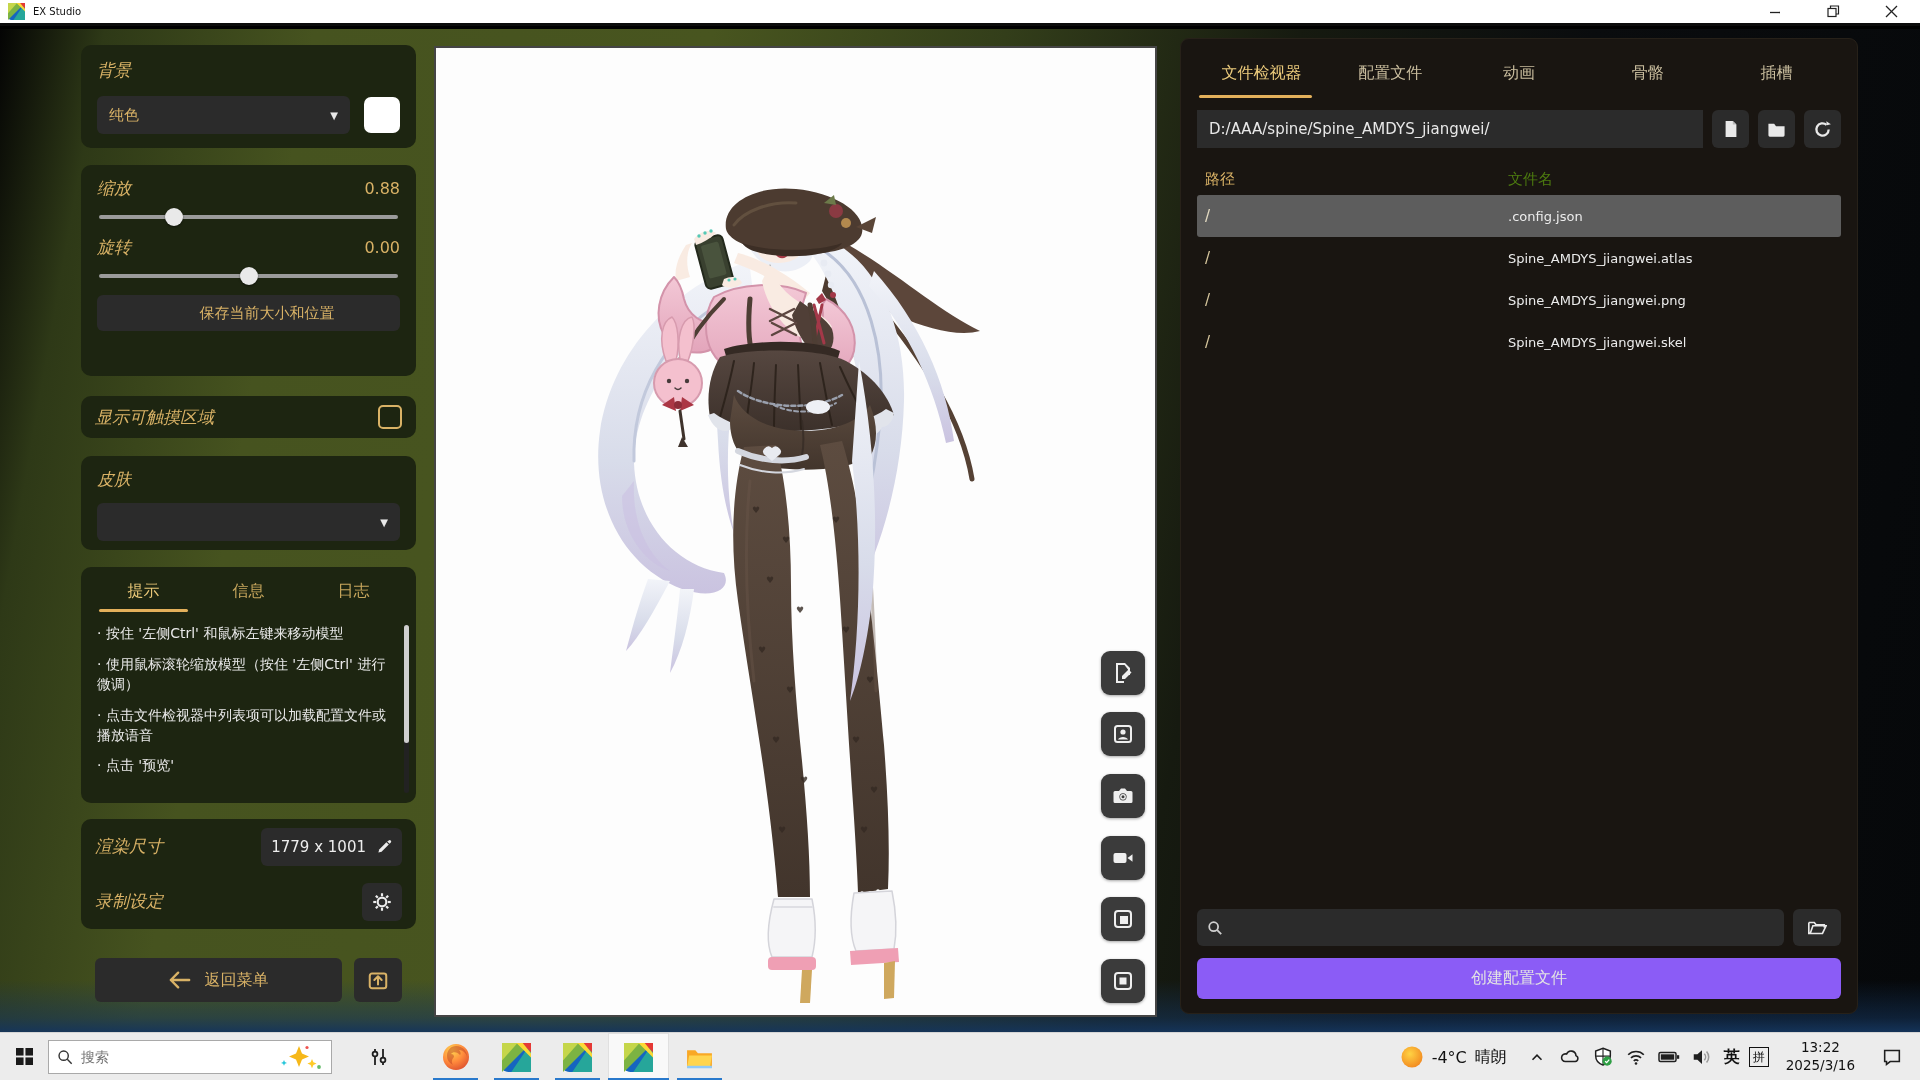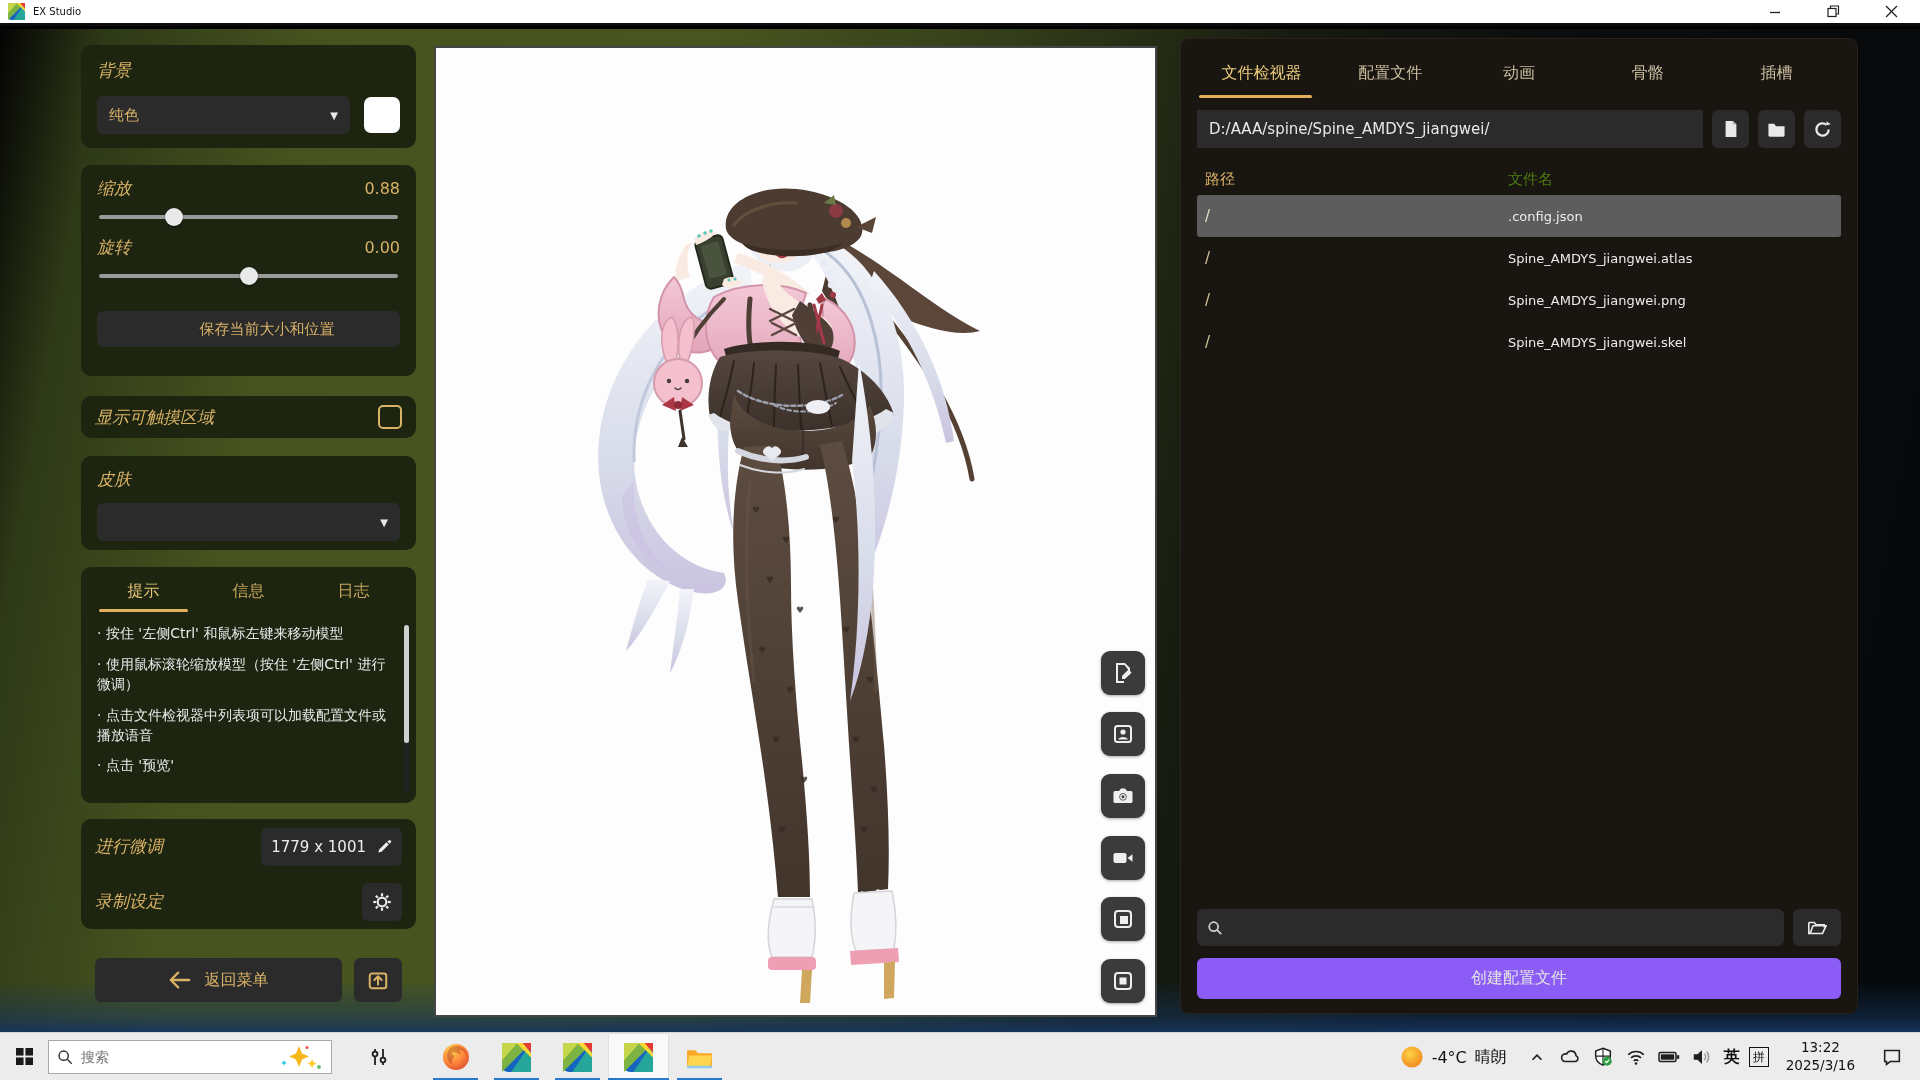--- a/index.html
+++ b/index.html
@@ -36,21 +36,21 @@
   .bg-row { display:flex; align-items:center; gap:14px; margin-top:14px; }
   .dropdown { flex:1; height:38px; display:flex; align-items:center; justify-content:space-between; padding:0 12px; font-size:15px; color:#d9b266; }
   .dd-caret { color:#e8e8e8; font-size:10px; }
   .swatch { width:36px; height:36px; background:#fff; border-radius:7px; flex:none; }
 
   .row-between { display:flex; justify-content:space-between; align-items:center; }
   .num-val { font-size:16px; color:#d9b266; }
   .slider { position:relative; height:18px; margin:8px 2px 6px 2px; }
   .slider .track { position:absolute; left:0; right:0; top:7px; height:4px; background:#9b9b9b; border-radius:2px; }
   .slider .thumb { position:absolute; top:0; width:18px; height:18px; border-radius:50%; background:#e9e9e9; box-shadow:0 1px 2px rgba(0,0,0,.5); }
-  .save-btn { margin-top:26px; height:36px; width:100%; display:flex; align-items:center; justify-content:center; font-size:15px; color:#d9b266;padding-left:37px; }
+  .save-btn { margin-top:10px; height:36px; width:100%; display:flex; align-items:center; justify-content:center; font-size:15px; color:#d9b266;padding-left:37px; }
 
   .checkbox { width:24px; height:24px; border:2.5px solid #d9b266; border-radius:5px; background:transparent; }
 
   .skin-dd { margin-top:12px; height:38px; display:flex; align-items:center; justify-content:flex-end; padding:0 12px; }
 
   .s-tabs { display:flex; padding:0 10px; }
   .s-tab { flex:1; text-align:center; font-size:16px; color:#c8a75d; position:relative; padding-bottom:10px; }
   .s-tab.active { color:#eac878; }
   .s-tab.active::after { content:""; position:absolute; left:8px; right:8px; bottom:0; height:3px; background:#e3b05b; border-radius:2px; }
   .tips { padding:12px 24px 0 16px; }
@@ -208,21 +208,21 @@
         <p>· 点击文件检视器中列表项可以加载配置文件或播放语音</p>
         <p>· 点击 '预览'</p>
       </div>
       <div class="tips-scroll">
           <div class="thumbv"></div>
         </div>
     </div>
 
     <div class="card card-size">
       <div class="size-row">
-        <div class="s-label">进行微调</div>
+        <div class="s-label">渲染尺寸</div>
         <div class="size-box ctl">
           <span>1779 x 1001</span>
           <svg width="16" height="16" viewBox="0 0 20 20">
             <path d="M3 17 L4 13 L13 4 L16 7 L7 16 Z" fill="#ececec"></path>
             <path d="M14 3 L17 6 L18.3 4.7 A1.6 1.6 0 0 0 16 1.8 Z" fill="#ececec"></path>
           </svg>
         </div>
       </div>
       <div class="size-row">
         <div class="s-label">录制设定</div>

